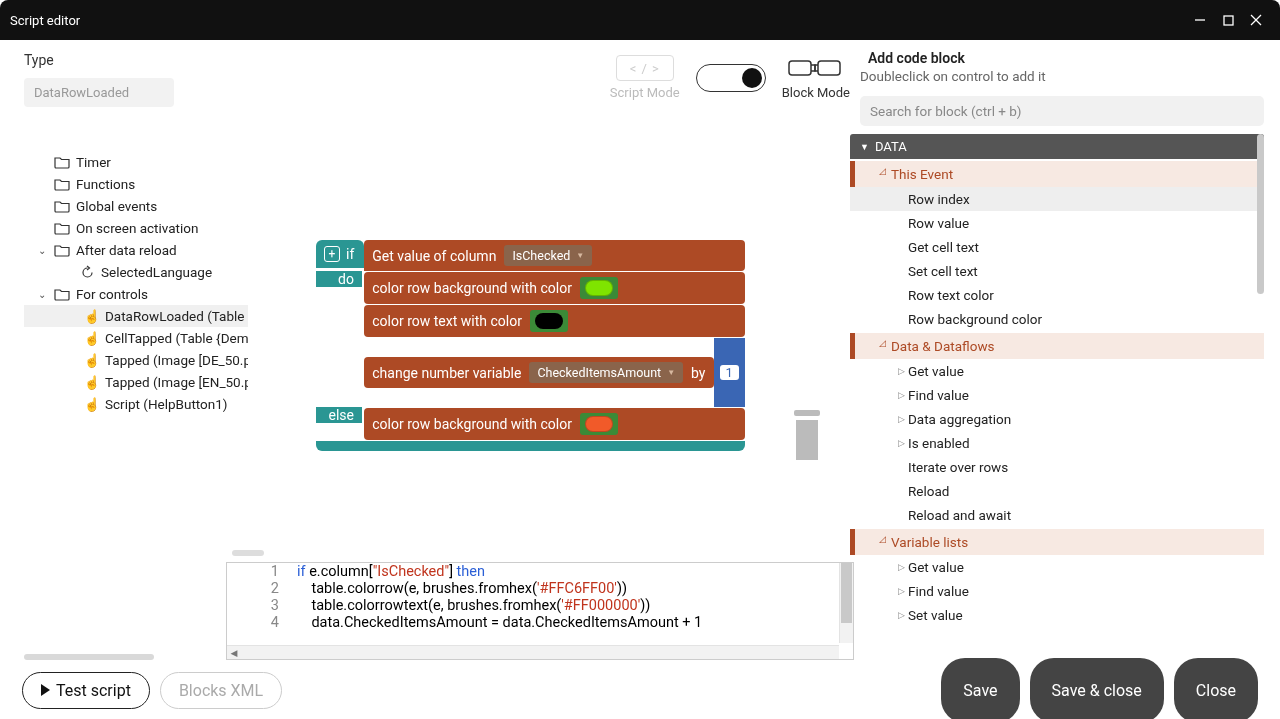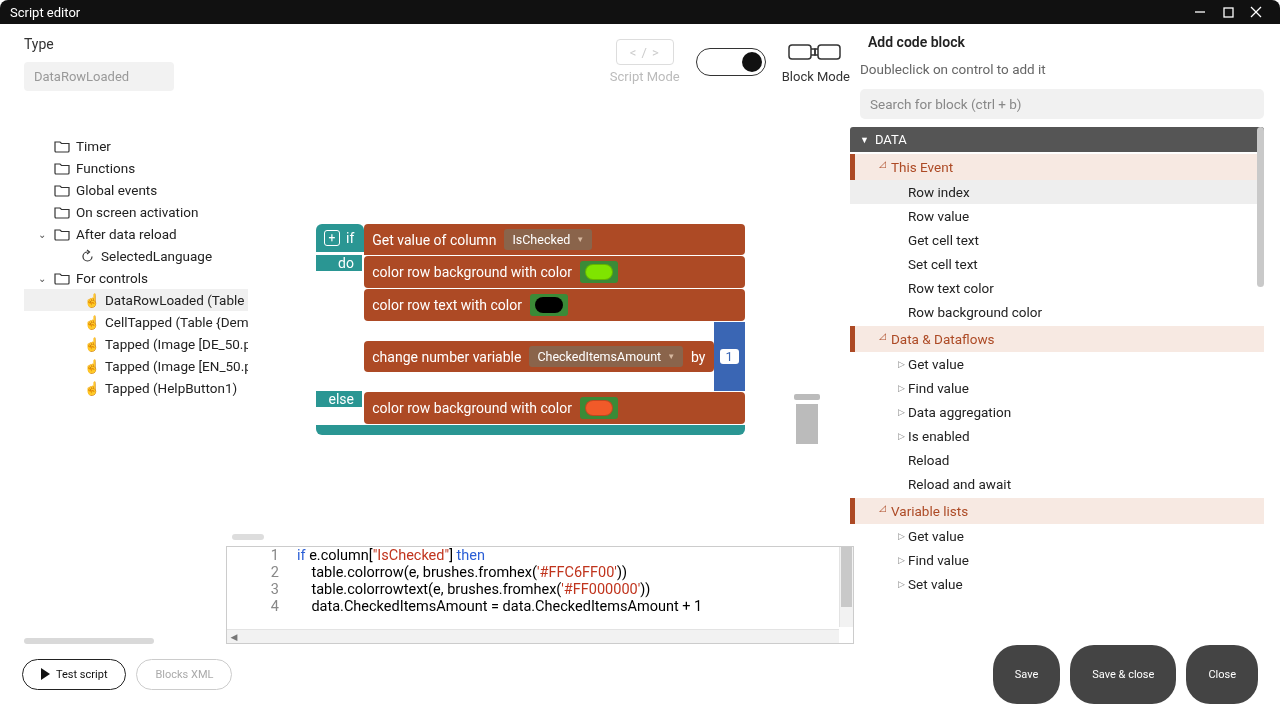--- a/index.html
+++ b/index.html
@@ -1,18 +1,18 @@
 <!DOCTYPE html>
 <html><head>
 <meta charset="utf-8">
 <style>
 * { box-sizing: border-box; margin: 0; padding: 0; font-family: -apple-system, BlinkMacSystemFont, "Segoe UI", Roboto, Arial, sans-serif; }
 body { width: 1280px; height: 719px; background: #fff; overflow: hidden; }
 
-.titlebar { height: 24px; background: #111; color: #fff; display: flex; align-items: center; padding: 0 10px; border-radius: 8px 8px 0 0; }
+.titlebar { height: 40px; background: #111; color: #fff; display: flex; align-items: center; padding: 0 10px; border-radius: 8px 8px 0 0; }
 .titlebar .title { font-size: 13px; }
 .titlebar .spacer { flex: 1; }
 .titlebar .win-btn { width: 28px; height: 28px; display: flex; align-items: center; justify-content: center; font-size: 14px; }
 
 .main { display: flex; height: 620px; }
 
 
 .left { width: 226px; padding: 12px 0 0 24px; position: relative; }
 .type-label { font-size: 14px; color: #333; margin-bottom: 10px; }
 .type-field { background: #f2f2f2; color: #999; font-size: 13px; padding: 7px 10px; border-radius: 4px; width: 150px; }
@@ -72,36 +72,36 @@
 .str { color:#c0341d; }
 .vscroll { position:absolute; right:0; top:0; bottom:16px; width:14px; background:#f2f2f2; border-left:1px solid #e3e3e3; }
 .vscroll .vth { position:absolute; top:0; left:1px; right:1px; height:60px; background:#c9c9c9; }
 .hscroll { position:absolute; left:0; right:14px; bottom:0; height:14px; background:#f2f2f2; border-top:1px solid #e3e3e3; }
 .hscroll .hhead { position:absolute; left:0; top:1px; bottom:1px; width:14px; display:flex; align-items:center; justify-content:center; font-size:9px; color:#777; }
 
 
 .right { width:430px; padding:10px 16px 0 0; }
 .right-head { padding-left:10px; }
 .rh-title { font-size:14px; font-weight:600; color:#222;margin-left:8px; }
-.rh-sub { font-size:13.5px; color:#666; margin-top:11px; }
+.rh-sub { font-size:13.5px; color:#666; margin-top:2px; }
 .search { margin:12px 0 8px 0; background:#f1f1f1; border-radius:5px; padding:7px 10px; color:#888; font-size:13.5px; }
 .panel { position:relative; height:490px; overflow:hidden; }
 .panel-scroll { position:absolute; right:0; top:0; width:7px; height:160px; background:#c9c9c9; border-radius:4px; }
 .cat-hdr { background:#555; color:#fff; font-size:13px; padding:5px 10px; display:flex; align-items:center; gap:6px; border-radius:3px 3px 0 0; }
 .cat-arrow { font-size:9px; }
 .sub-hdr { background:#f7e9e2; color:#ad4a25; font-size:13.5px; padding:5px 10px 5px 36px; border-left:5px solid #ad4a25; margin-top:2px; position:relative; }
 .sub-hdr .tri { position:absolute; left:24px; font-size:9px; }
 .row { font-size:13.5px; color:#222; padding:4px 10px 4px 58px; position:relative; }
 .row.selectedrow { background:#eee; }
 .row .tri { position:absolute; left:48px; font-size:9px; color:#888; top:7px; }
 .row.has-tri { padding-left:58px; }
 
 
 .footer { height:60px; border-top:0; display:flex; align-items:center; padding:0 22px; gap:10px; }
-.btn { border-radius:24px; padding:8px 18px; font-size:11px; cursor:pointer; display:flex; align-items:center; gap:6px; }
+.btn { border-radius:24px; padding:8px 18px; font-size:16px; cursor:pointer; display:flex; align-items:center; gap:6px; }
 .btn.outline { border:1.5px solid #222; background:#fff; color:#111; }
 .btn.ghost { border:1.5px solid #ccc; background:#fff; color:#aaa; }
 .btn.dark { background:#444; color:#fff; border:none; padding:23px 22px; }
 .footer .spacer { flex:1; }
 .play-ic { width:0; height:0; border-left:9px solid #111; border-top:6px solid transparent; border-bottom:6px solid transparent; }
 </style>
 </head>
 <body>
 
 <div class="titlebar">
@@ -202,21 +202,21 @@
       <div class="tree-item lvl3">
           <span class="hand-ic">☝</span>
           <span class="lbl">Tapped (Image [DE_50.p</span>
         </div>
       <div class="tree-item lvl3">
           <span class="hand-ic">☝</span>
           <span class="lbl">Tapped (Image [EN_50.p</span>
         </div>
       <div class="tree-item lvl3">
           <span class="hand-ic">☝</span>
-          <span class="lbl">Tapped (HelpButton1)</span>
+          <span class="lbl">Script (HelpButton1)</span>
         </div>
     </div>
     <div class="hscroll-thumb"></div>
   </div>
 
   <div class="center">
     <div class="mode-row">
       <div class="mode-col muted">
         <div class="mode-box">&lt; / &gt;</div>
         <span>Script Mode</span>
@@ -359,20 +359,21 @@
       <div class="row"><span>Get cell text</span></div>
       <div class="row"><span>Set cell text</span></div>
       <div class="row"><span>Row text color</span></div>
       <div class="row"><span>Row background color</span></div>
 
       <div class="sub-hdr"><span class="tri">◿</span><span>Data &amp; Dataflows</span></div>
       <div class="row has-tri"><span class="tri">▷</span><span>Get value</span></div>
       <div class="row has-tri"><span class="tri">▷</span><span>Find value</span></div>
       <div class="row has-tri"><span class="tri">▷</span><span>Data aggregation</span></div>
       <div class="row has-tri"><span class="tri">▷</span><span>Is enabled</span></div>
+      <div class="row"><span>Iterate over rows</span></div>
       <div class="row"><span>Reload</span></div>
       <div class="row"><span>Reload and await</span></div>
 
       <div class="sub-hdr"><span class="tri">◿</span><span>Variable lists</span></div>
       <div class="row has-tri"><span class="tri">▷</span><span>Get value</span></div>
       <div class="row has-tri"><span class="tri">▷</span><span>Find value</span></div>
       <div class="row has-tri"><span class="tri">▷</span><span>Set value</span></div>
 
       <div class="panel-scroll"></div>
     </div>

